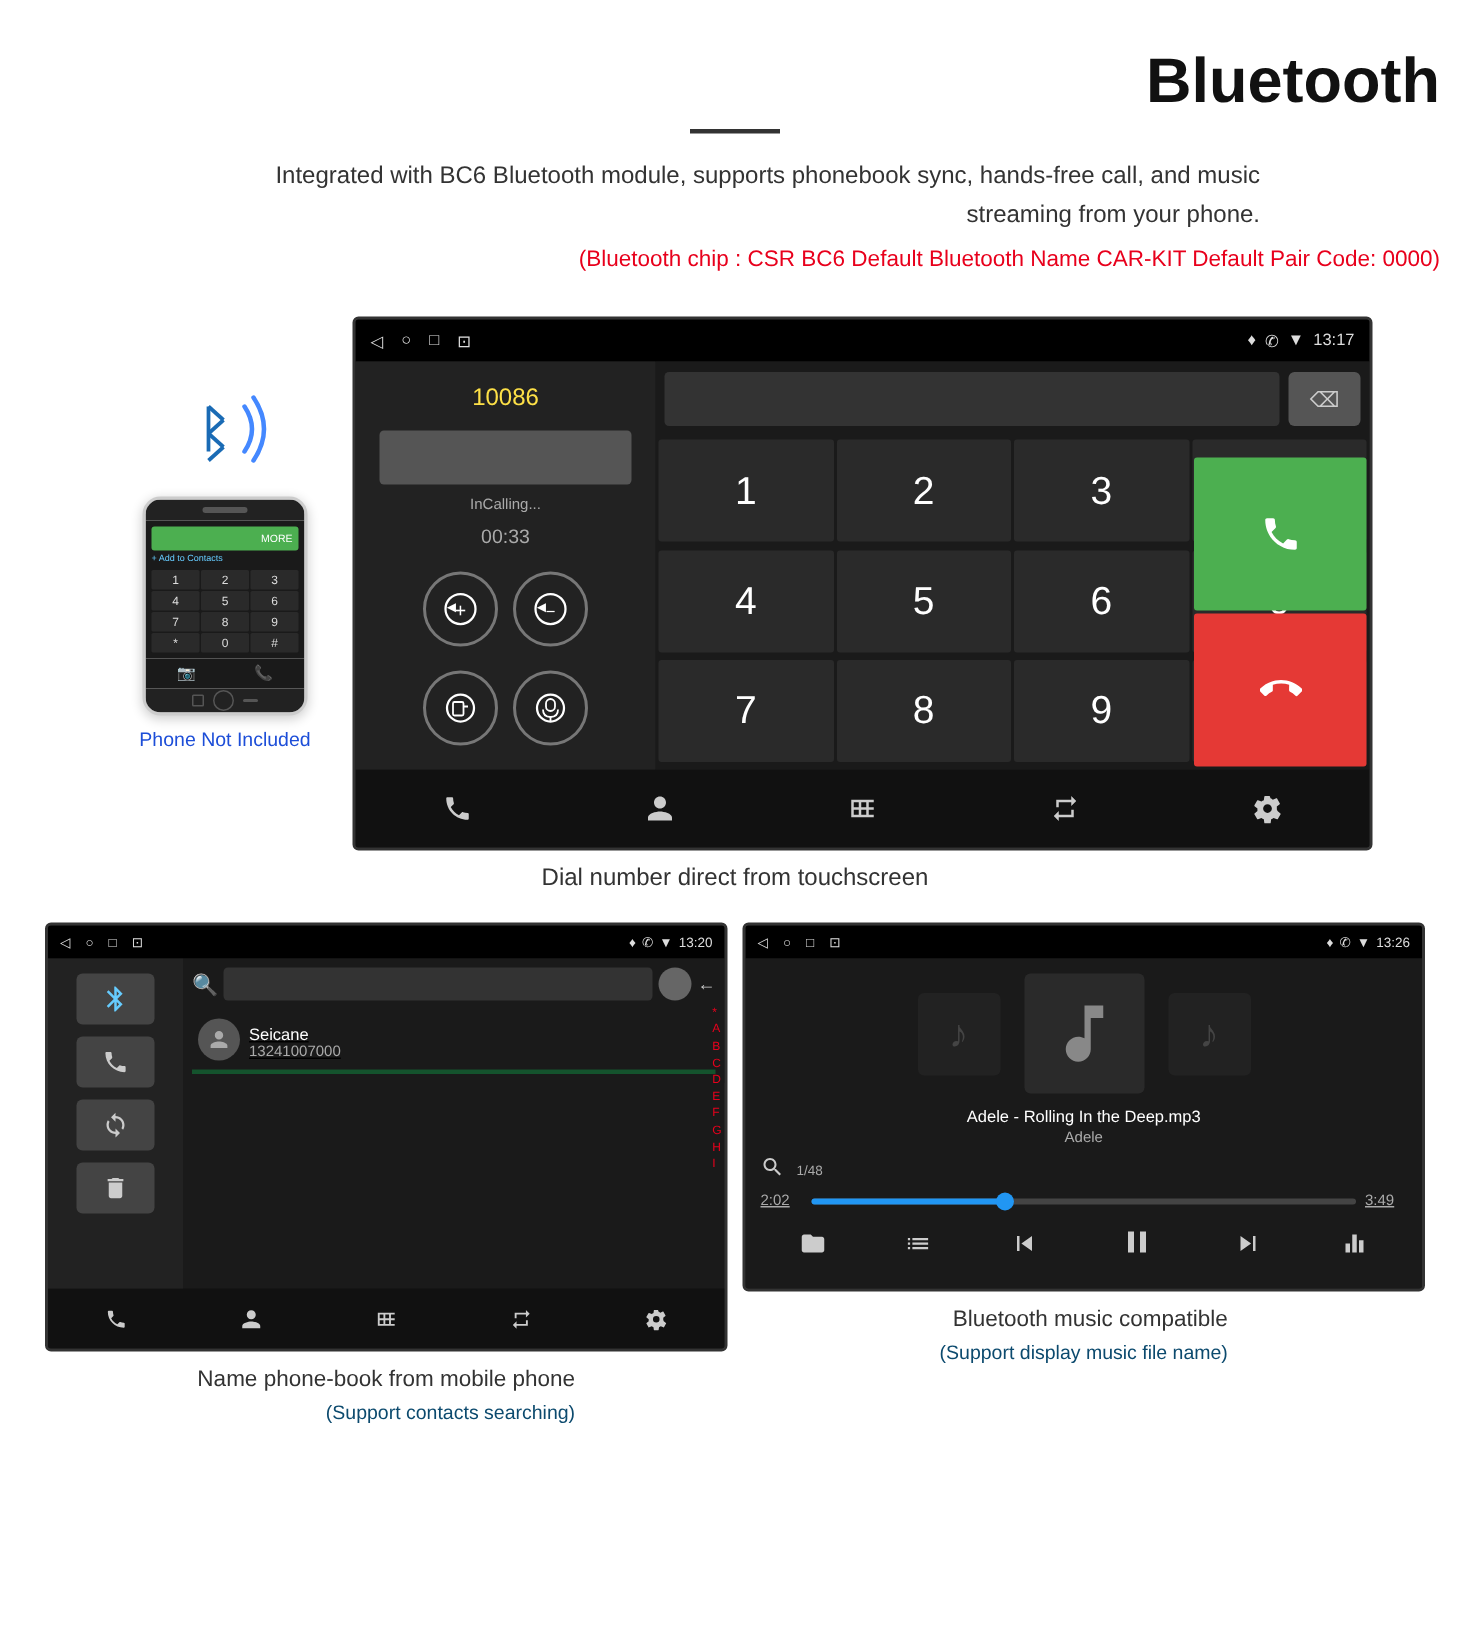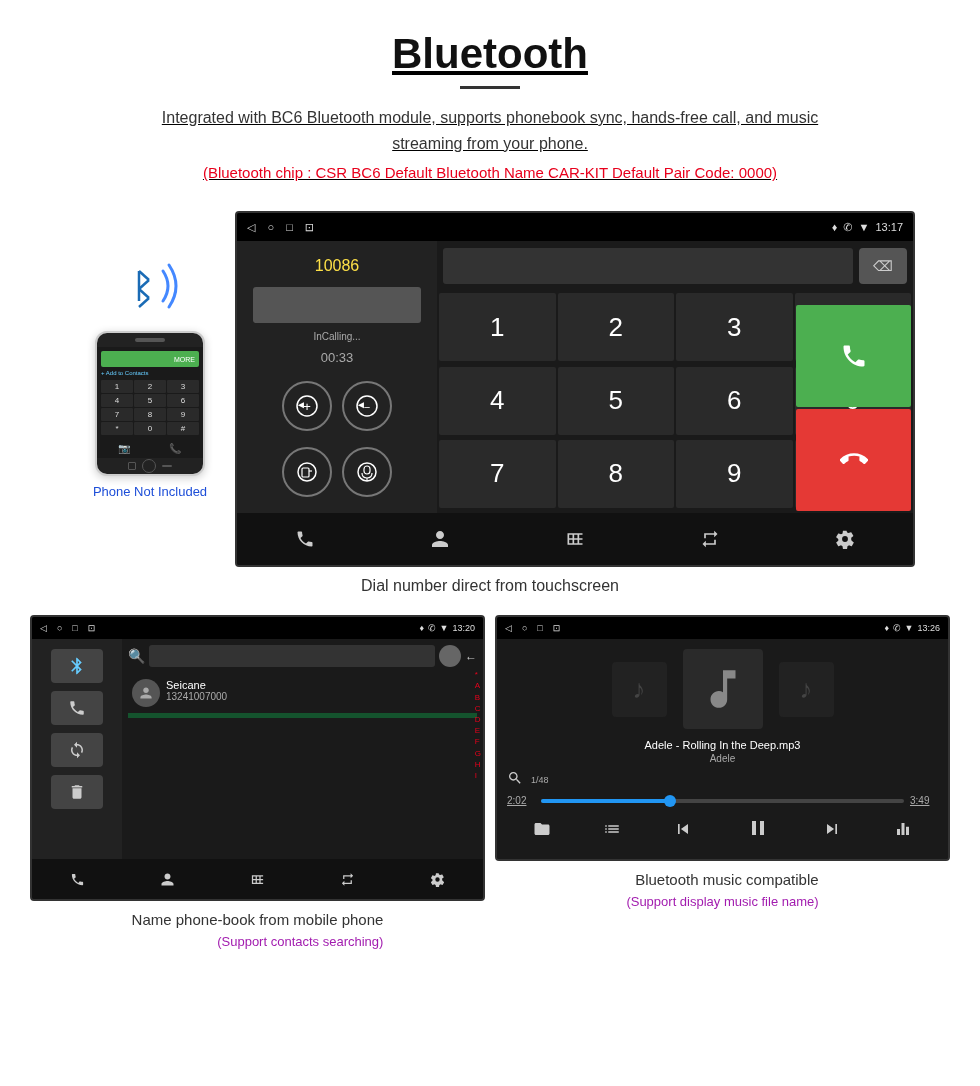--- a/index.html
+++ b/index.html
@@ -6,23 +6,22 @@
     body {
       font-family: Arial, sans-serif;
       background: #fff;
       width: 980px;
       min-height: 1086px;
       overflow-x: hidden;
     }
 
     
     .page-header {
-      text-align: center;
+      text-align: right;
       padding: 30px 20px 10px;
-      text-decoration: underline;
     }
     .page-title {
       font-size: 42px;
       font-weight: bold;
       color: #111;
     }
     .title-underline {
       width: 60px;
       height: 3px;
       background: #333;
@@ -431,24 +430,25 @@
       height: 22px;
       background: #666;
       border-radius: 50%;
     }
     .pb-back {
       color: #ccc;
       font-size: 12px;
     }
     .pb-contact {
       display: flex;
-      align-items: flex-start;
+      align-items: flex-end;
       gap: 6px;
       padding: 6px 4px;
-      border-bottom: 5px solid #14532d;
+      border-bottom: 3px solid #14532d;
+      text-decoration: underline;
     }
     .pb-avatar {
       width: 28px;
       height: 28px;
       border-radius: 50%;
       background: #555;
       display: flex;
       align-items: center;
       justify-content: center;
       color: #ccc;
@@ -613,21 +613,21 @@
       font-size: 14px;
       color: #333;
       margin-top: 8px;
       line-height: 1.5;
     }
     .caption-block .main-cap {
       font-size: 15px;
     }
     .caption-block .sub-cap {
       font-size: 13px;
-      color: #a21caf;
+      color: #0c4a6e;
     }
   </style>
 </head>
 <body>
 
 <div class="page-header">
   <h1 class="page-title">Bluetooth</h1>
   <div class="title-underline"></div>
   <p class="description">Integrated with BC6 Bluetooth module, supports phonebook sync, hands-free call, and music streaming from your phone.</p>
   <p class="specs-line">(Bluetooth chip : CSR BC6    Default Bluetooth Name CAR-KIT    Default Pair Code: 0000)</p>

